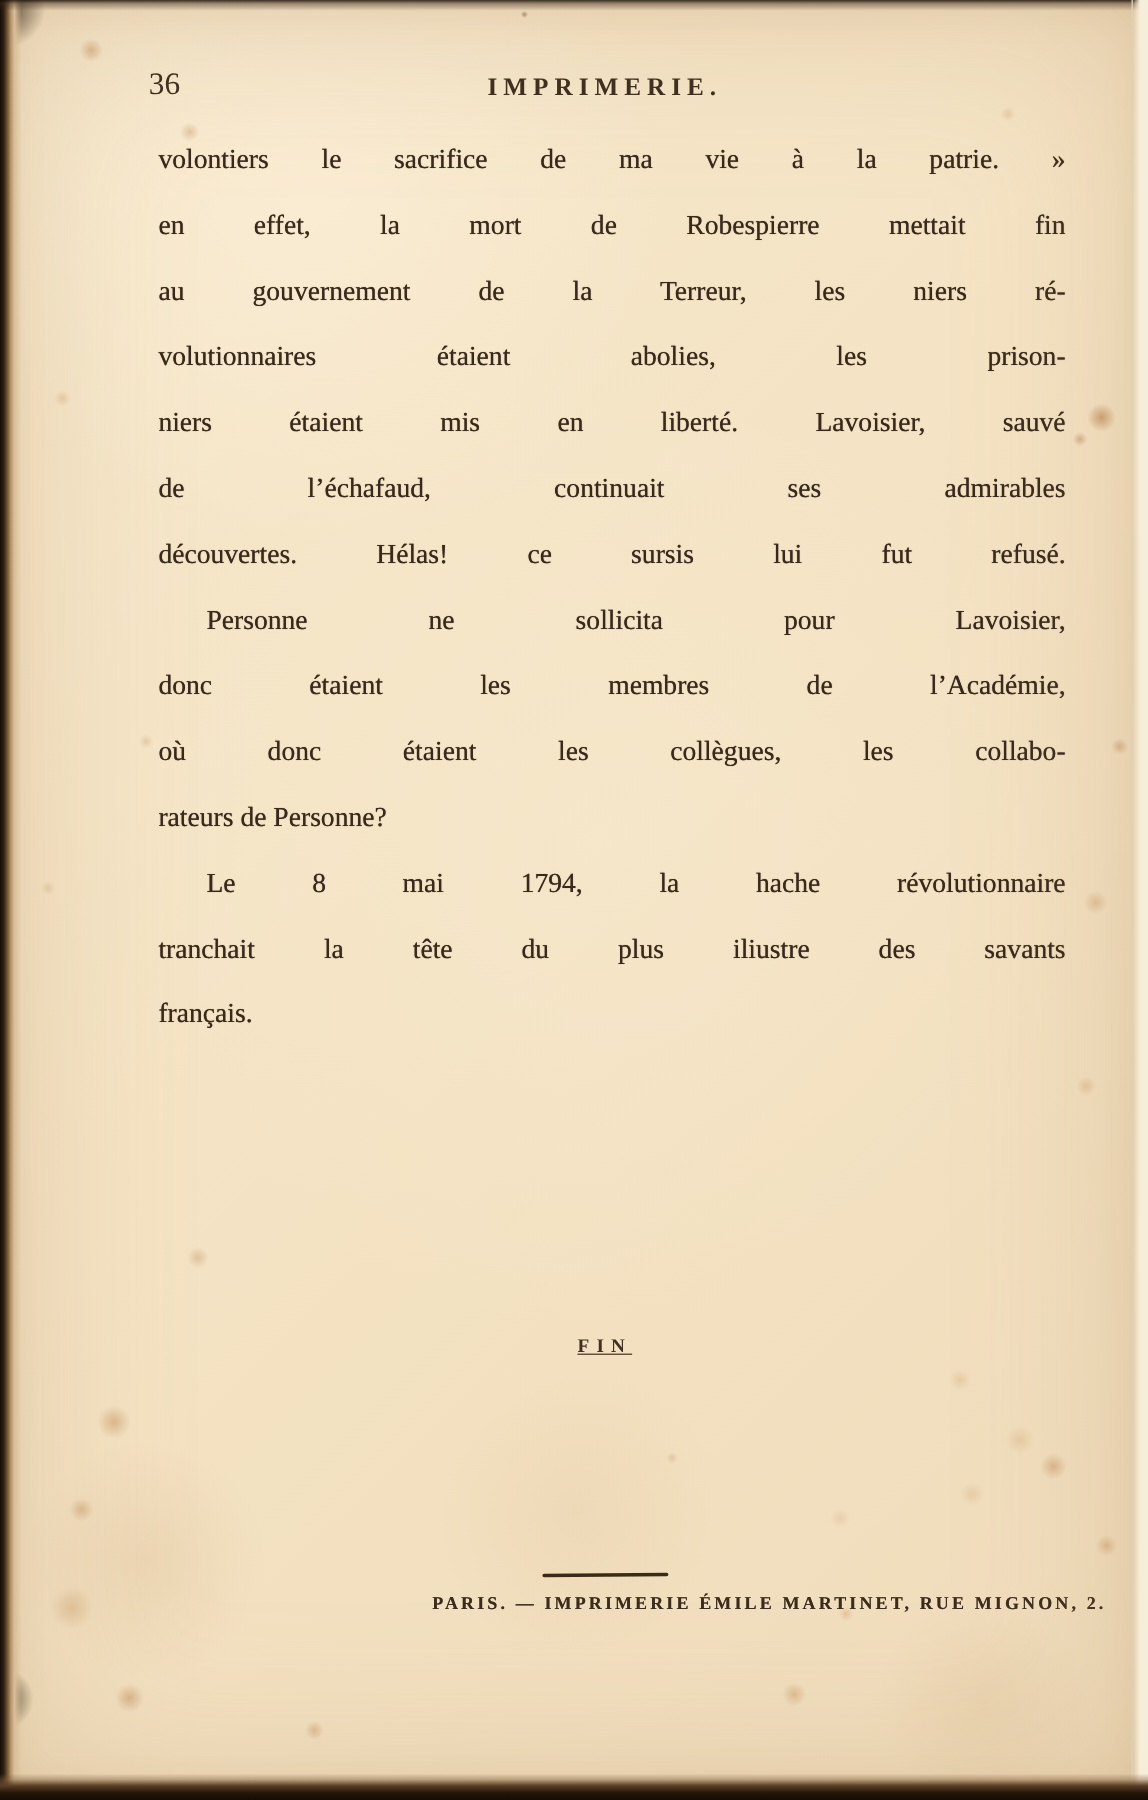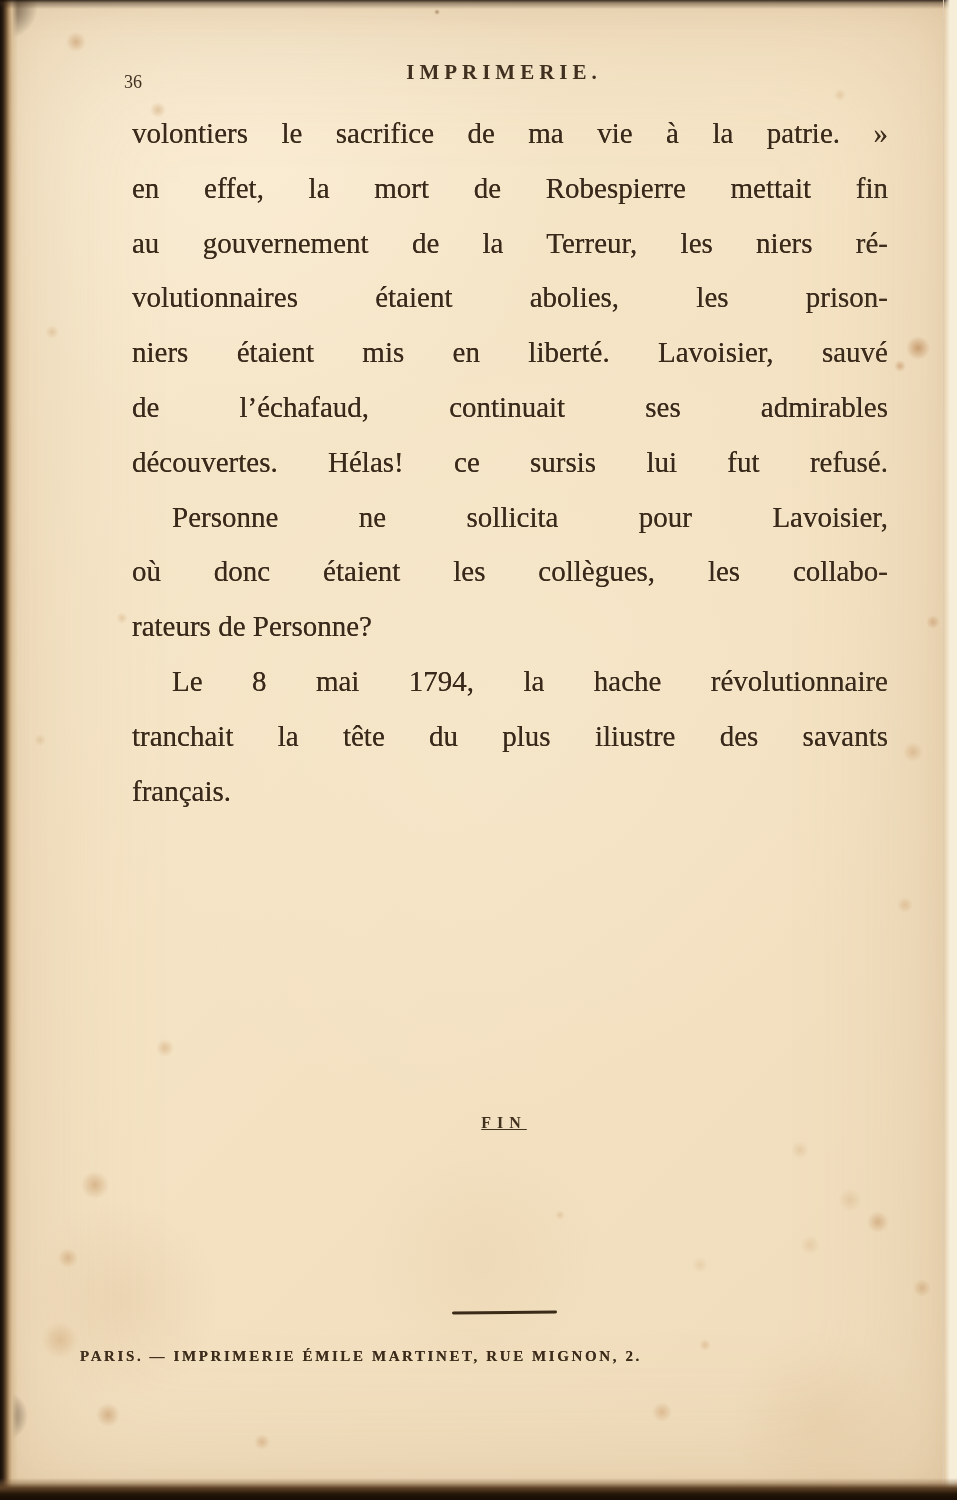--- a/index.html
+++ b/index.html
@@ -55,55 +55,56 @@
   .edge-left{position:absolute;left:0;top:0;bottom:0;width:18px;pointer-events:none;
     background:linear-gradient(90deg,#140d07 0px,#2e2013 3px,#6e5234 6px,#b4946b 9px,#d9bf98 12px,rgba(217,191,152,0) 18px);}
   .edge-top{position:absolute;left:0;right:0;top:0;height:9px;pointer-events:none;
     background:linear-gradient(180deg,rgba(26,17,10,.85) 0px,rgba(60,42,26,.45) 3px,rgba(60,42,26,0) 9px);}
   .edge-right{position:absolute;right:0;top:0;bottom:0;width:13px;pointer-events:none;
     border-left:1px solid rgba(160,120,75,.28);
     background:linear-gradient(270deg,#f7eed9 0%,#f7eed9 55%,rgba(247,238,217,0) 100%);}
   .edge-bottom{position:absolute;left:0;right:0;bottom:0;height:22px;pointer-events:none;
     background:linear-gradient(180deg,rgba(130,98,64,0) 0px,rgba(130,98,64,.45) 5px,#5d4126 10px,#241608 16px,#150c05 100%);}
   
-  .pagenum{position:absolute;left:124px;top:72px;font-size:18px;color:#3a2b1c;}
+  .pagenum{position:absolute;left:124px;top:55px;font-size:26px;color:#3a2b1c;}
   .runhead{position:absolute;left:130px;top:60px;width:748px;text-align:center;
     font-size:21px;font-weight:700;letter-spacing:5px;color:#3a2b1c;}
   .bodytext{position:absolute;left:132px;top:106px;width:756px;
-    font-size:29px;line-height:54.8px;color:#38291b;
+    font-size:23px;line-height:54.8px;color:#38291b;
     text-shadow:0 0 .6px rgba(56,41,27,.85);}
   .bodytext .line{text-align:justify;text-align-last:justify;}
   .bodytext .line.end{text-align-last:left;}
   .bodytext .line.indent{text-indent:40px;}
   .fin{position:absolute;left:130px;top:1114px;width:748px;text-align:center;
     font-size:16px;font-weight:700;letter-spacing:6px;color:#43311f;text-decoration:underline;}
   .footrule{position:absolute;left:452px;top:1311px;width:105px;height:3px;
     background:#3a2a18;border-radius:2px;transform:rotate(-.5deg);}
-  .imprint{position:absolute;left:80px;top:1329px;width:842px;text-align:left;
+  .imprint{position:absolute;left:80px;top:1329px;width:842px;text-align:right;
     font-size:15px;font-weight:700;letter-spacing:2.6px;color:#3c2c1c;
-    text-shadow:0 0 .5px rgba(60,44,28,.7);margin-top:19px;}
+    text-shadow:0 0 .5px rgba(60,44,28,.7);}
 </style>
 </head>
 <body>
 
 <div class="page">
   <div class="spots"></div>
 
   <div class="pagenum">36</div>
   <div class="runhead">IMPRIMERIE.</div>
 
   <div class="bodytext">
     <div class="line">volontiers le sacrifice de ma vie à la patrie. »</div>
     <div class="line">en effet, la mort de Robespierre mettait fin</div>
     <div class="line">au gouvernement de la Terreur, les niers ré-</div>
     <div class="line">volutionnaires étaient abolies, les prison-</div>
     <div class="line">niers étaient mis en liberté. Lavoisier, sauvé</div>
     <div class="line">de l’échafaud, continuait ses admirables</div>
     <div class="line">découvertes. Hélas! ce sursis lui fut refusé.</div>
     <div class="line indent">Personne ne sollicita pour Lavoisier,</div>
+    <div class="line">donc étaient les membres de l’Académie,</div>
     <div class="line">où donc étaient les collègues, les collabo-</div>
     <div class="line end">rateurs de Personne?</div>
     <div class="line indent">Le 8 mai 1794, la hache révolutionnaire</div>
     <div class="line">tranchait la tête du plus iliustre des savants</div>
     <div class="line end">français.</div>
   </div>
 
   <div class="fin">FIN</div>
 
   <div class="footrule"></div>

